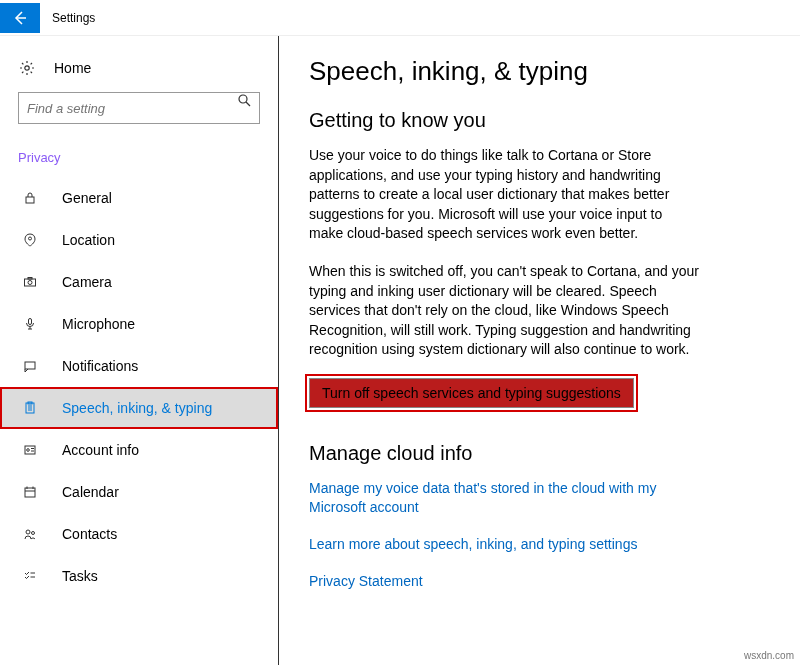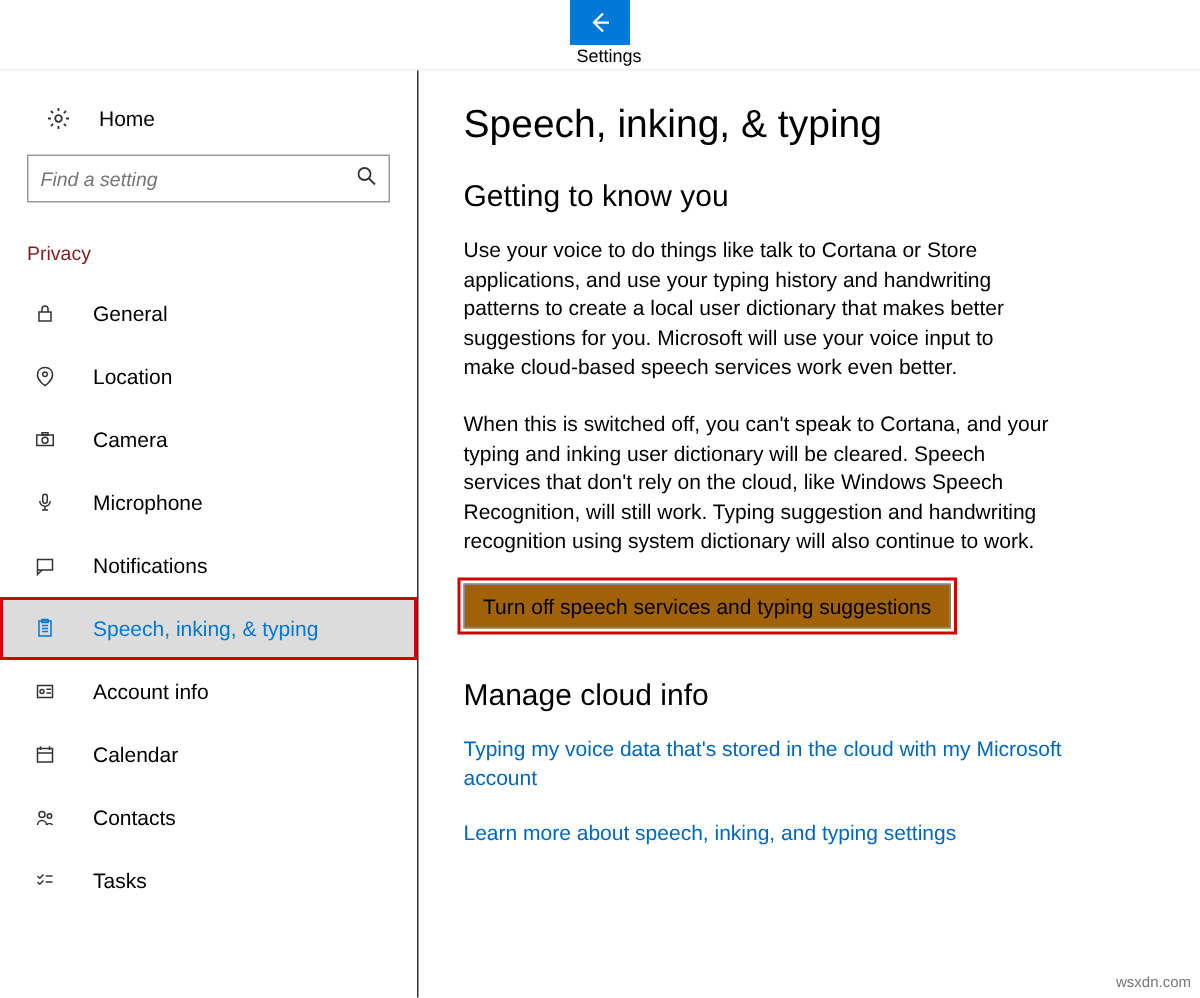--- a/index.html
+++ b/index.html
@@ -1,47 +1,47 @@
 <!DOCTYPE html>
 <html><head>
 <meta charset="utf-8">
 <style>
 * { margin: 0; padding: 0; box-sizing: border-box; font-family: "Segoe UI", Arial, sans-serif; }
 body { width: 800px; height: 665px; background: #fff; color: #000; overflow: hidden; position: relative; }
 
-.titlebar { height: 47px; display: flex; align-items: center; border-bottom: 1px solid #eee; flex-direction: column; }
+.titlebar { height: 36px; display: flex; align-items: center; border-bottom: 1px solid #eee; }
 .back-btn { width: 40px; height: 30px; background: #0078d7; display: flex; align-items: center; justify-content: center; color: #fff; }
 .title-text { margin-left: 12px; font-size: 12px; }
 
 .container { display: flex; height: calc(100% - 30px); }
 .sidebar { width: 279px; border-right: 1px solid #333; padding-top: 24px; overflow-y: auto; }
 
-.home-row { display: flex; align-items: flex-start; padding: 0 18px 16px 30px; }
+.home-row { display: flex; align-items: flex-start; padding: 0 18px 16px 18px; }
 .home-row .icon { width: 18px; display: flex; justify-content: center; }
 .home-row .label { margin-left: 18px; font-size: 14px; }
 
-.search-box { margin: 0 18px 26px 18px; height: 32px; border: 1px solid #999; display: flex; align-items: center; padding: 0 8px; justify-content: space-between; }
+.search-box { margin: 0 18px 26px 18px; height: 32px; border: 1px solid #999; display: flex; padding: 0 8px; justify-content: space-between; }
 .search-box input { border: none; outline: none; font-size: 13px; width: 200px; font-style: italic; color: #666; }
 .search-box .sicon { color:#333; }
 
-.group-header { padding: 0 18px 12px 18px; font-size: 13px; color: #7f1d1d; }
+.group-header { padding: 0 18px 12px 18px; font-size: 13px; color: #8b5cf6; }
 
 .nav-item { display: flex; align-items: center; height: 42px; padding-left: 22px; font-size: 14px; cursor: pointer; }
 .nav-item .icon { width: 16px; display: flex; justify-content: center; color: #333; }
 .nav-item .label { margin-left: 24px; }
 .nav-item.active { background: #dcdcdc; color: #0078d7; outline: 2px solid #d30000; outline-offset: -2px; }
 .nav-item.active .icon { color: #0078d7; }
 
 .content { flex: 1; padding: 20px 30px 0 30px; overflow-y: auto; }
 .page-title { font-size: 26px; font-weight: 400; margin-bottom: 22px; }
 .section-title { font-size: 20px; font-weight: 400; margin-bottom: 14px; }
 
 .para { font-size: 14px; line-height: 1.4; margin-bottom: 18px; max-width: 390px; }
 
-.grey-btn { display: inline-block; border: 1px solid #888; background: #a16207; padding: 6px 12px; font-size: 14px; outline: 2px solid #d30000; outline-offset: 2px; margin-bottom: 34px; }
+.grey-btn { display: inline-block; border: 1px solid #888; background: #b91c1c; padding: 6px 12px; font-size: 14px; outline: 2px solid #d30000; outline-offset: 2px; margin-bottom: 34px; }
 
 .link { color: #0067c0; font-size: 14px; display: block; margin-bottom: 18px; cursor: pointer; max-width: 400px; line-height: 1.35; }
 
 .watermark { position: absolute; right: 6px; bottom: 4px; font-size: 10px; color: #777; }
 </style>
 </head>
 <body>
 
 <div class="titlebar">
   <div class="back-btn">
@@ -180,18 +180,19 @@
     </div>
   </div>
 
   <div class="content">
     <h1 class="page-title">Speech, inking, &amp; typing</h1>
     <h2 class="section-title">Getting to know you</h2>
     <p class="para">Use your voice to do things like talk to Cortana or Store applications, and use your typing history and handwriting patterns to create a local user dictionary that makes better suggestions for you. Microsoft will use your voice input to make cloud-based speech services work even better.</p>
     <p class="para">When this is switched off, you can't speak to Cortana, and your typing and inking user dictionary will be cleared. Speech services that don't rely on the cloud, like Windows Speech Recognition, will still work. Typing suggestion and handwriting recognition using system dictionary will also continue to work.</p>
     <div class="grey-btn">Turn off speech services and typing suggestions</div>
     <h2 class="section-title">Manage cloud info</h2>
-    <a class="link">Typing my voice data that's stored in the cloud with my Microsoft account</a>
+    <a class="link">Manage my voice data that's stored in the cloud with my Microsoft account</a>
     <a class="link">Learn more about speech, inking, and typing settings</a>
+    <a class="link">Privacy Statement</a>
   </div>
 </div>
 
 <div class="watermark">wsxdn.com</div>
 
 </body></html>

